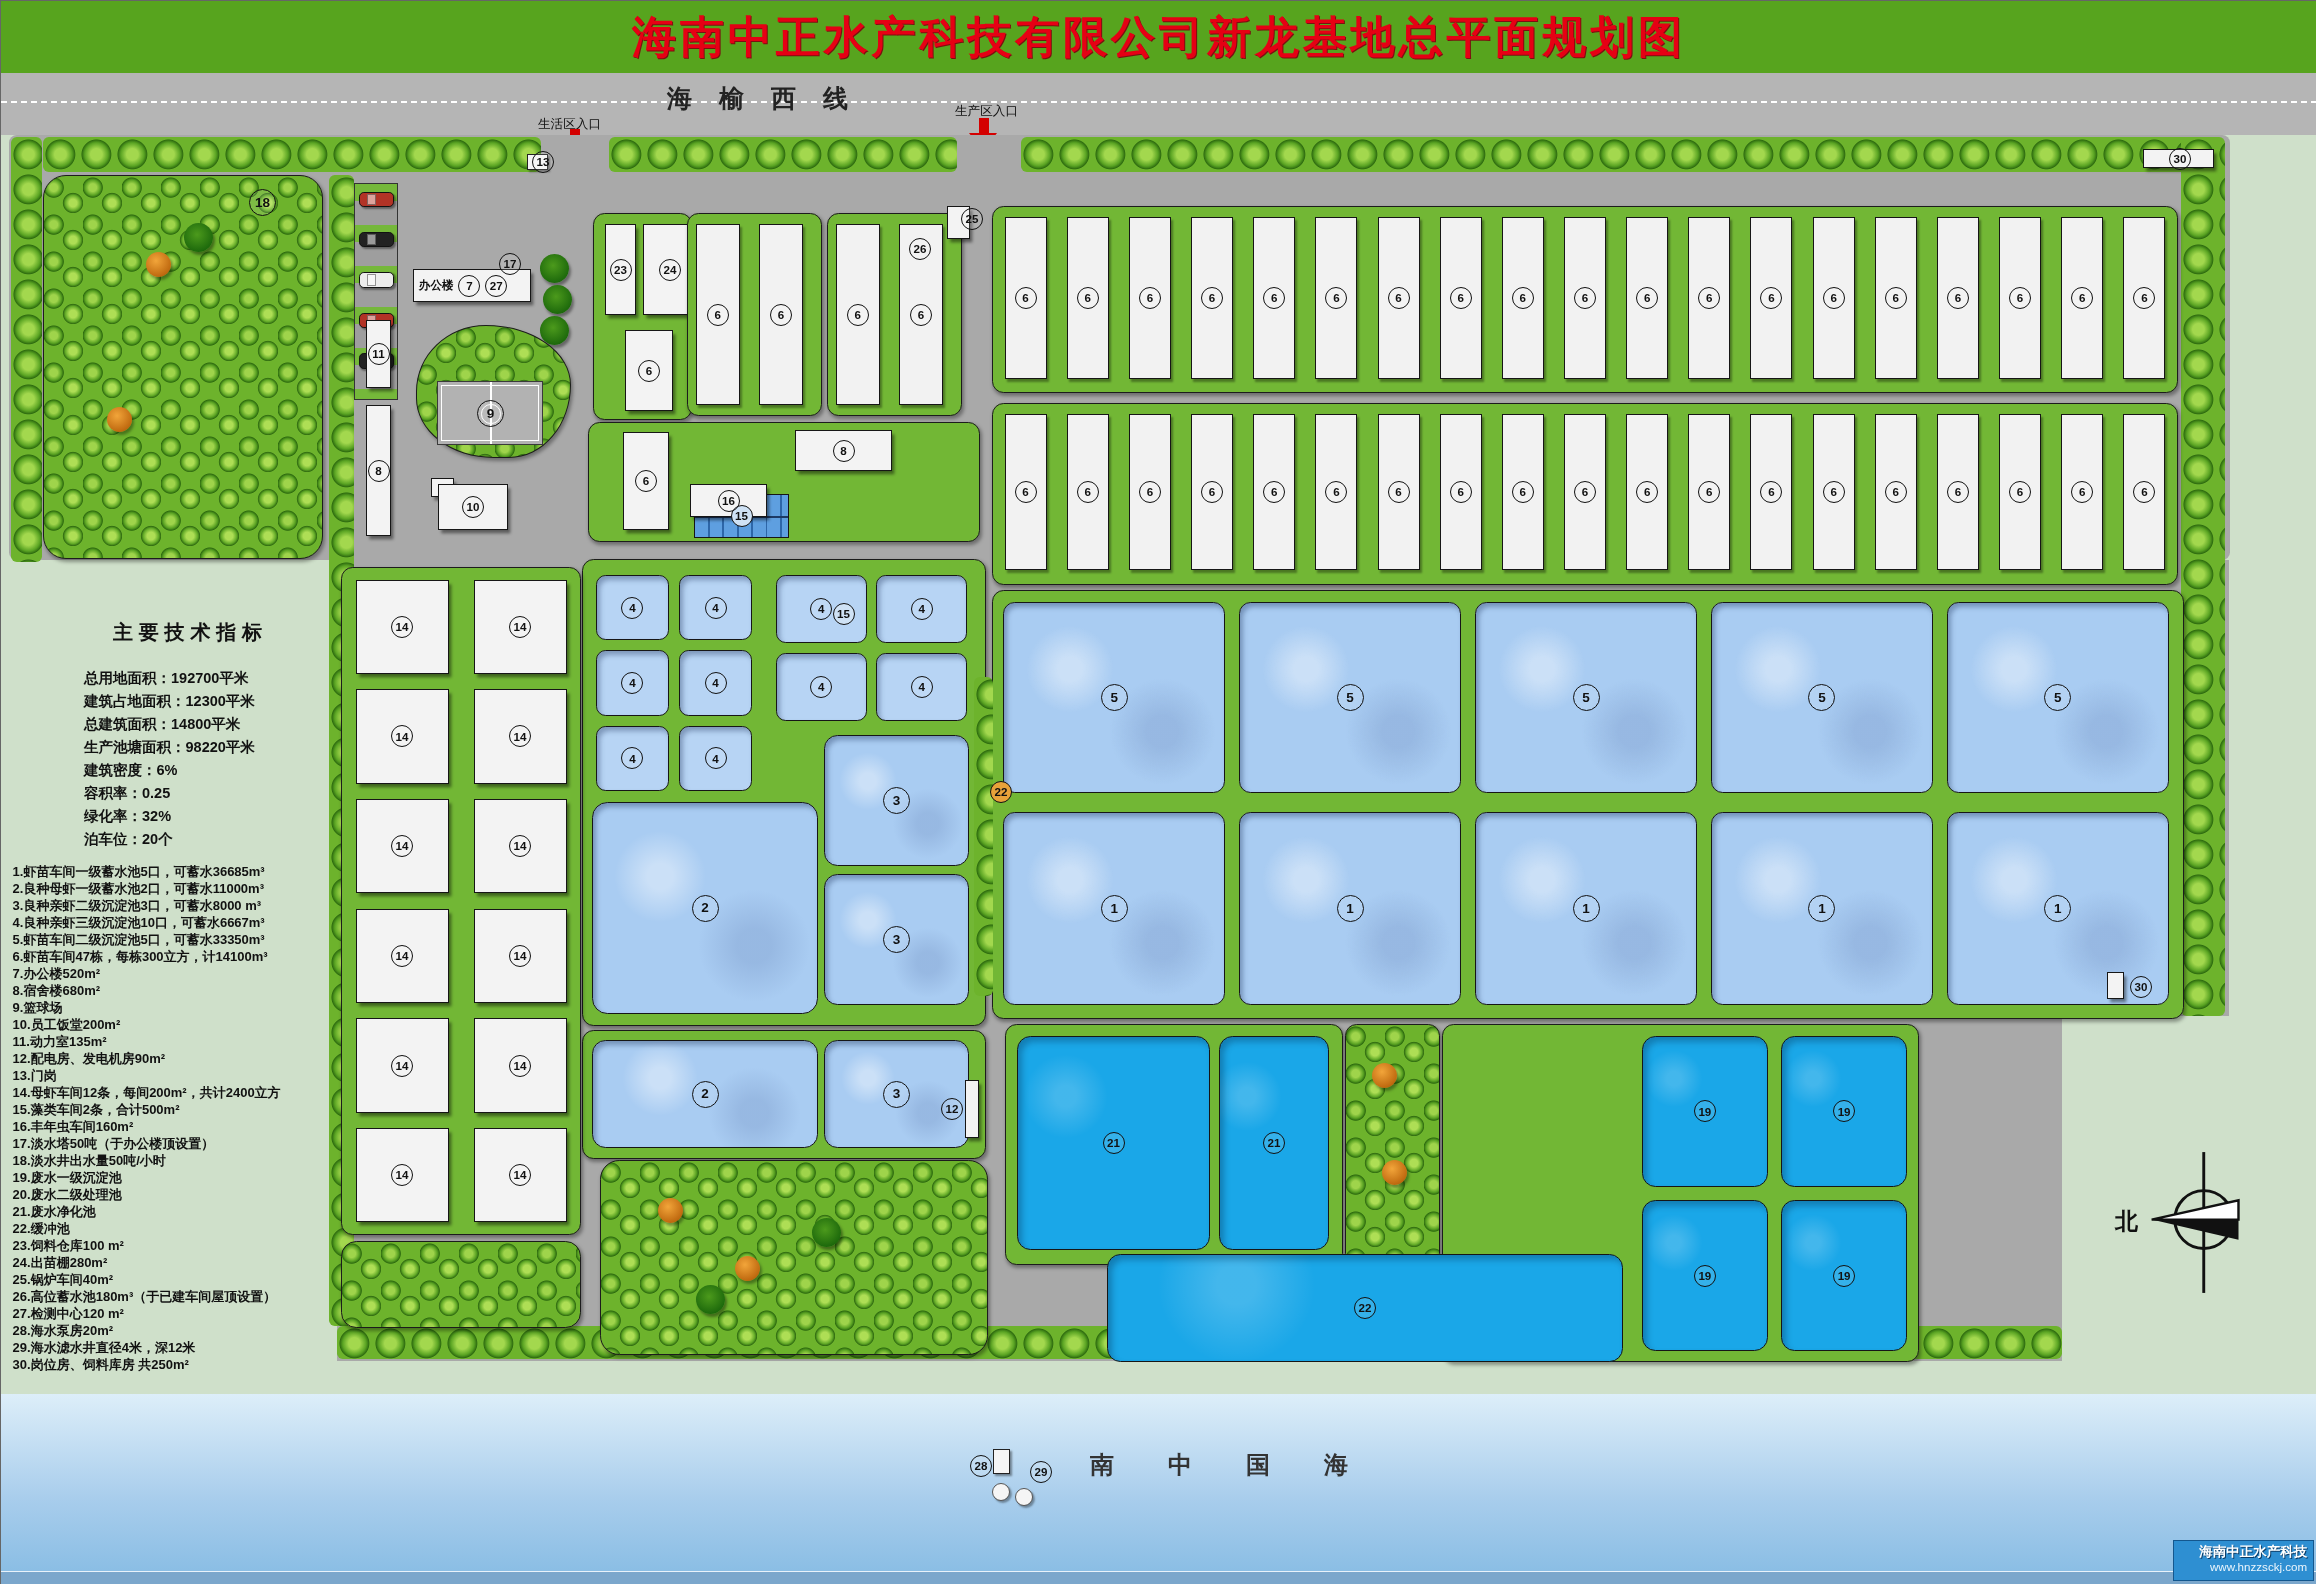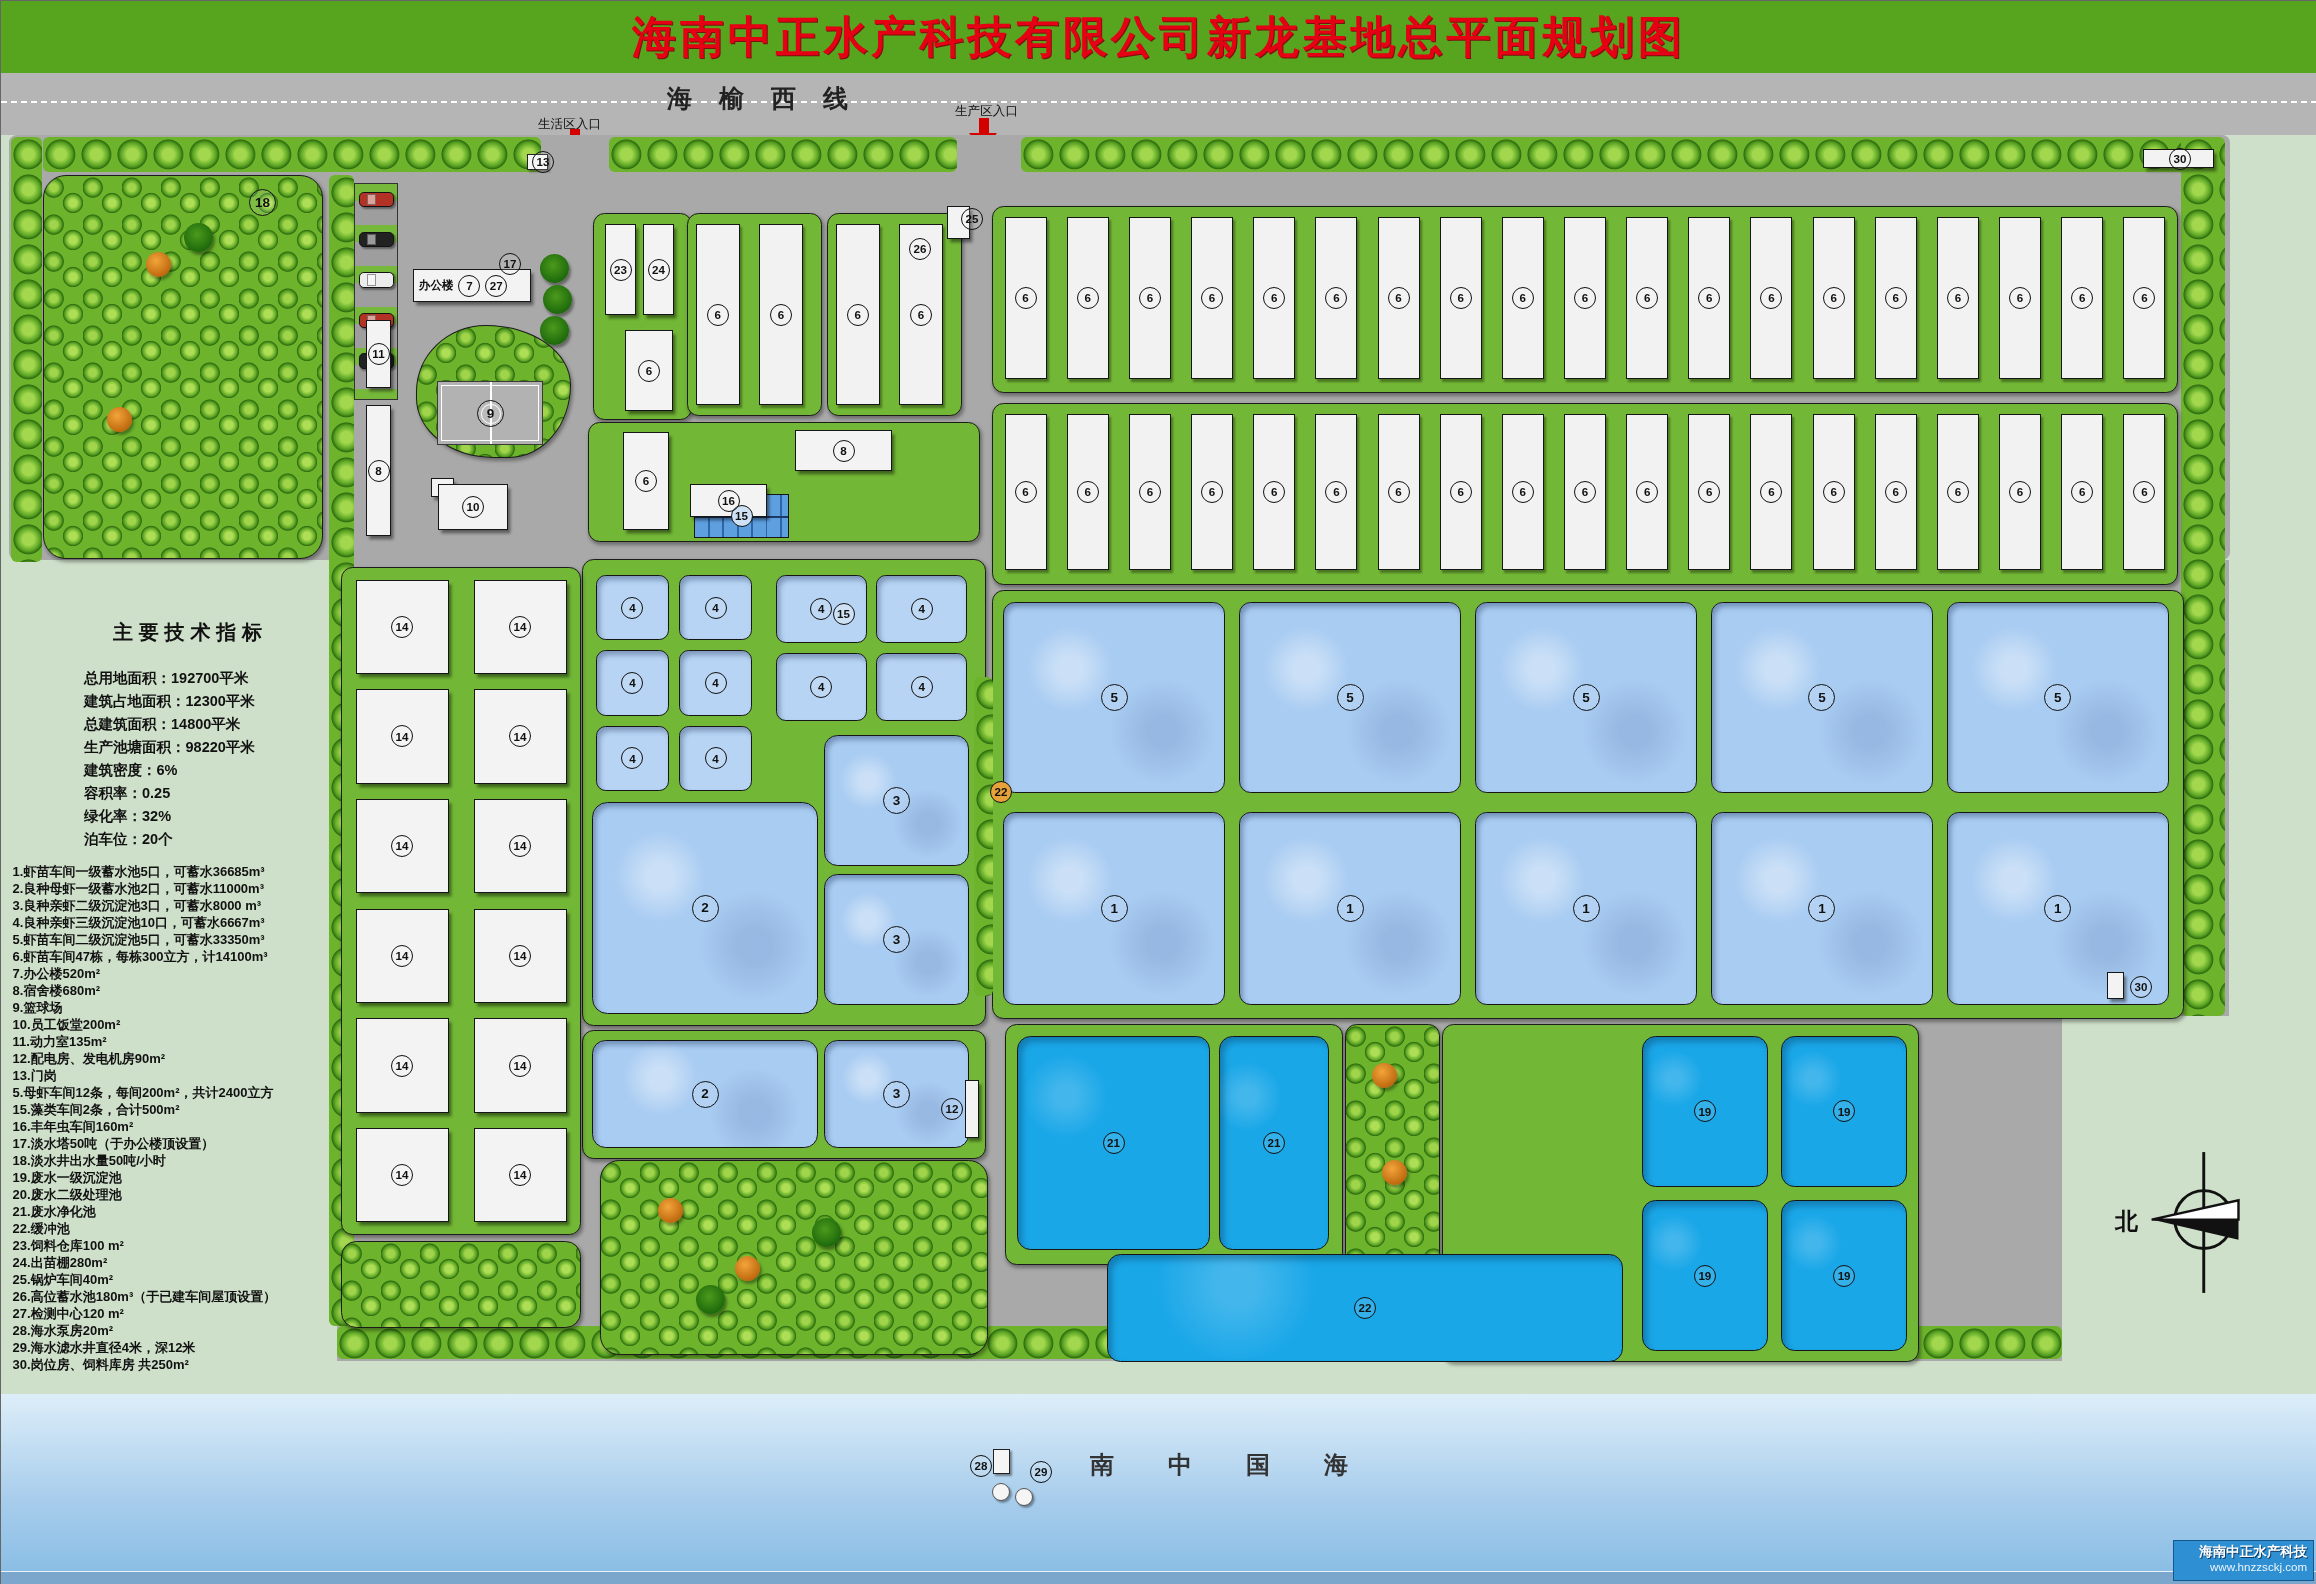--- a/index.html
+++ b/index.html
@@ -141,21 +141,21 @@
 
   <div class="abs bldg" style="left:430px;top:477px;width:23px;height:19.3px"></div>
   <div class="abs bldg" style="left:437px;top:483px;width:70px;height:46px">
     <span class="circ sm">10</span>
   </div>
 
   <div class="abs blk" style="left:592px;top:212px;width:97px;height:205px"></div>
   <div class="abs bldg" style="left:604px;top:223px;width:31px;height:91px">
     <span class="circ sm">23</span>
   </div>
-  <div class="abs bldg" style="left:642px;top:223px;width:31px;height:91px">
+  <div class="abs bldg" style="left:642px;top:223px;width:54px;height:91px">
     <span class="circ sm">24</span>
   </div>
   <div class="abs bldg" style="left:624px;top:329px;width:48px;height:81px">
     <span class="circ sm">6</span>
   </div>
 
   <div class="abs blk frow" style="left:686px;top:212px;width:135px;height:203px;padding:9.7px 7.7px;box-sizing:border-box">
     <div style="display:flex;gap:19.3px">
       <div class="barn" style="flex:0 0 44px">
         <span class="circ sm">6</span>
@@ -537,21 +537,21 @@
         <div class="lg">4.良种亲虾三级沉淀池10口，可蓄水6667m³</div>
         <div class="lg">5.虾苗车间二级沉淀池5口，可蓄水33350m³</div>
         <div class="lg">6.虾苗车间47栋，每栋300立方，计14100m³</div>
         <div class="lg">7.办公楼520m²</div>
         <div class="lg">8.宿舍楼680m²</div>
         <div class="lg">9.篮球场</div>
         <div class="lg">10.员工饭堂200m²</div>
         <div class="lg">11.动力室135m²</div>
         <div class="lg">12.配电房、发电机房90m²</div>
         <div class="lg">13.门岗</div>
-        <div class="lg">5.母虾车间12条，每间200m²，共计2400立方</div>
+        <div class="lg">14.母虾车间12条，每间200m²，共计2400立方</div>
         <div class="lg">15.藻类车间2条，合计500m²</div>
         <div class="lg">16.丰年虫车间160m²</div>
         <div class="lg">17.淡水塔50吨（于办公楼顶设置）</div>
         <div class="lg">18.淡水井出水量50吨/小时</div>
         <div class="lg">19.废水一级沉淀池</div>
         <div class="lg">20.废水二级处理池</div>
         <div class="lg">21.废水净化池</div>
         <div class="lg">22.缓冲池</div>
         <div class="lg">23.饲料仓库100 m²</div>
         <div class="lg">24.出苗棚280m²</div>

